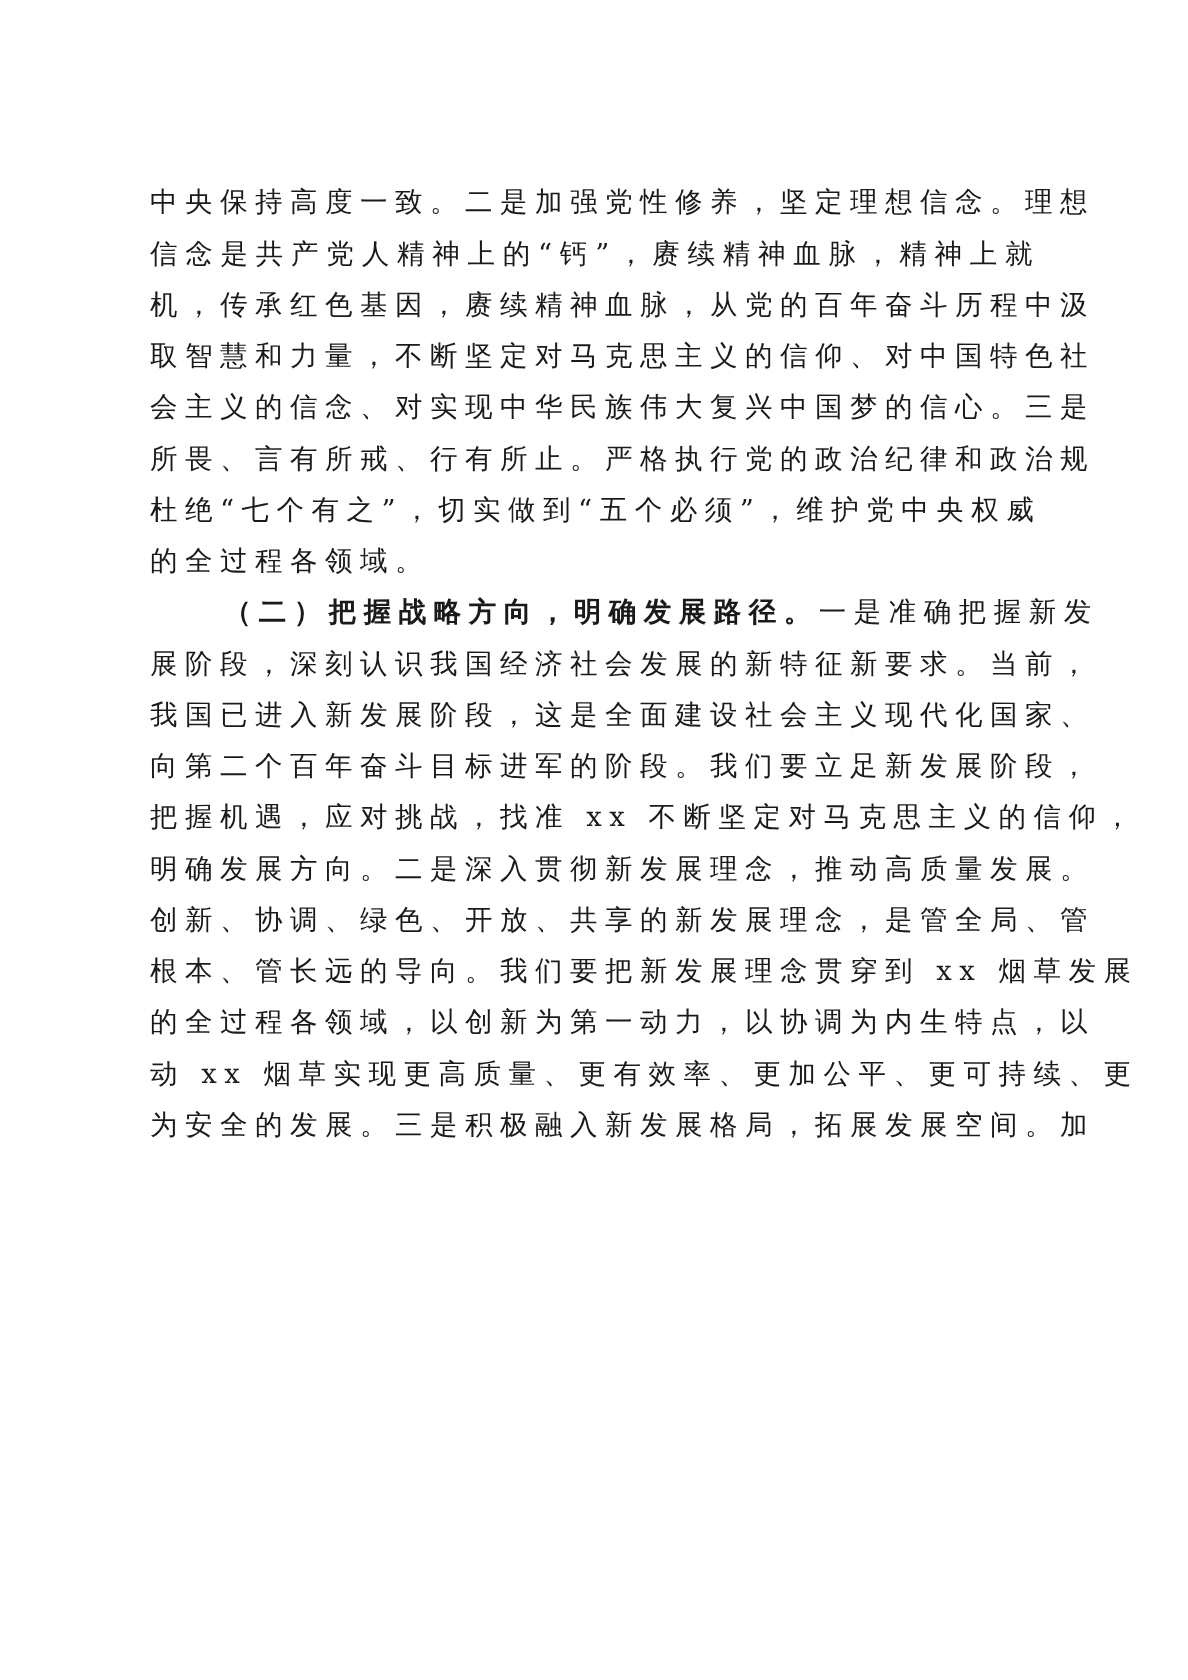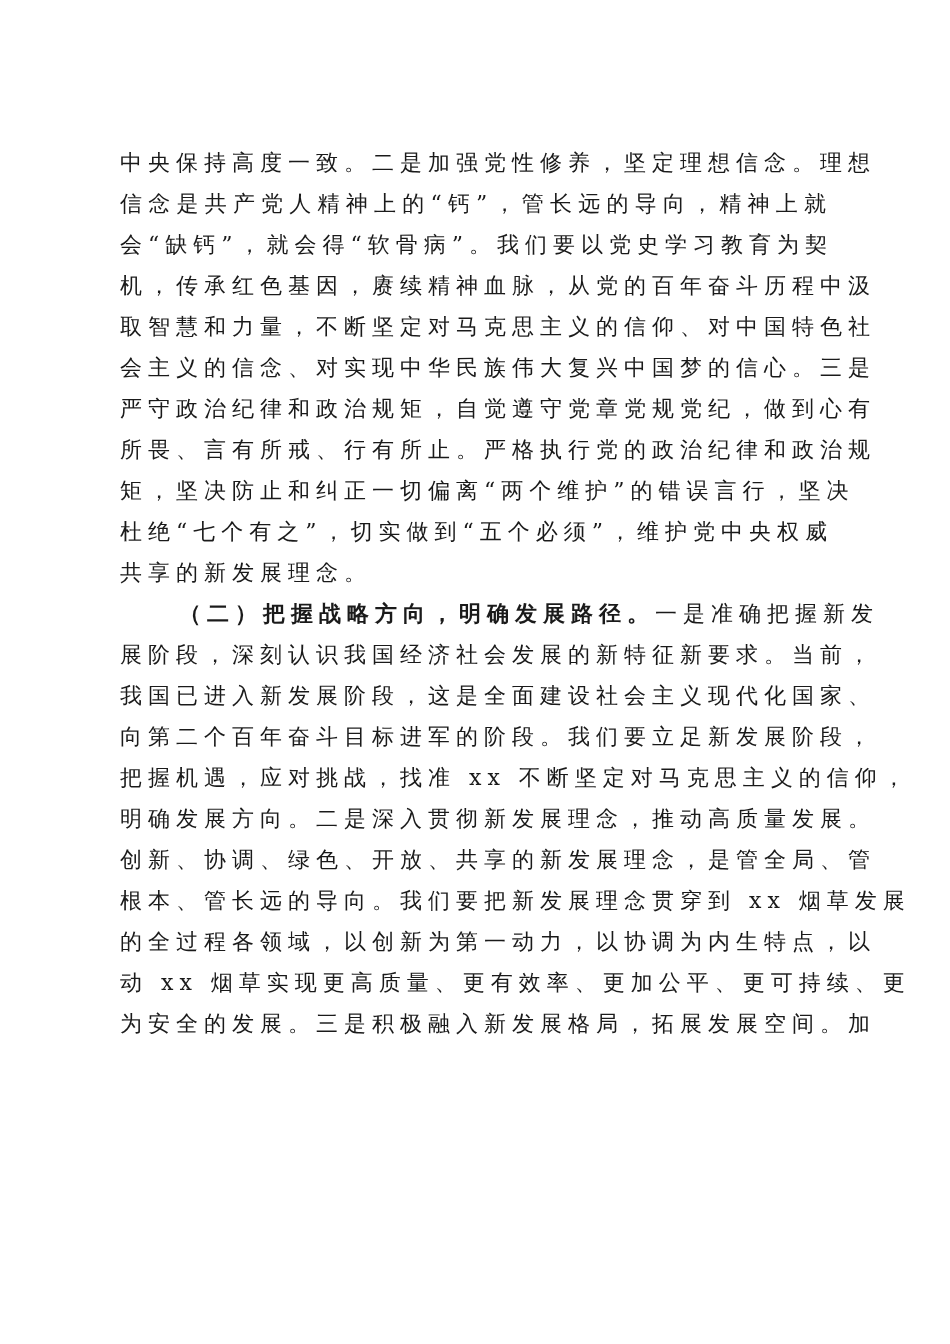--- a/index.html
+++ b/index.html
@@ -56,48 +56,39 @@
 </head>
 <body>
 
 <div class="page">
 
   <div class="paragraph">
     <div class="line">
         <span class="t">中央保持高度一致。二是加强党性修养，坚定理想信念。理想</span>
       </div>
     <div class="line">
-        <span class="t">信念是共产党人精神上的“钙”，管长远的导向，精神上就</span>
-      </div>
-    <div class="line">
-        <span class="t">会“缺钙”，就会得“软骨病”。我们要以党史学习教育为契</span>
+        <span class="t">信念是共产党人精神上的“钙”，赓续精神血脉，精神上就</span>
       </div>
     <div class="line">
         <span class="t">机，传承红色基因，赓续精神血脉，从党的百年奋斗历程中汲</span>
       </div>
     <div class="line">
         <span class="t">取智慧和力量，不断坚定对马克思主义的信仰、对中国特色社</span>
       </div>
     <div class="line">
         <span class="t">会主义的信念、对实现中华民族伟大复兴中国梦的信心。三是</span>
       </div>
     <div class="line">
-        <span class="t">严守政治纪律和政治规矩，自觉遵守党章党规党纪，做到心有</span>
-      </div>
-    <div class="line">
         <span class="t">所畏、言有所戒、行有所止。严格执行党的政治纪律和政治规</span>
-      </div>
-    <div class="line">
-        <span class="t">矩，坚决防止和纠正一切偏离“两个维护”的错误言行，坚决</span>
       </div>
     <div class="line">
         <span class="t">杜绝“七个有之”，切实做到“五个必须”，维护党中央权威</span>
       </div>
     <div class="line last">
-        <span class="t">共享的新发展理念。</span>
+        <span class="t">的全过程各领域。</span>
       </div>
   </div>
 
   <div class="paragraph">
     <div class="line indent">
       <span class="t"><span class="bold">（二）把握战略方向，明确发展路径。</span><span>一是准确把握新发</span></span>
     </div>
     <div class="line">
         <span class="t">展阶段，深刻认识我国经济社会发展的新特征新要求。当前，</span>
       </div>

